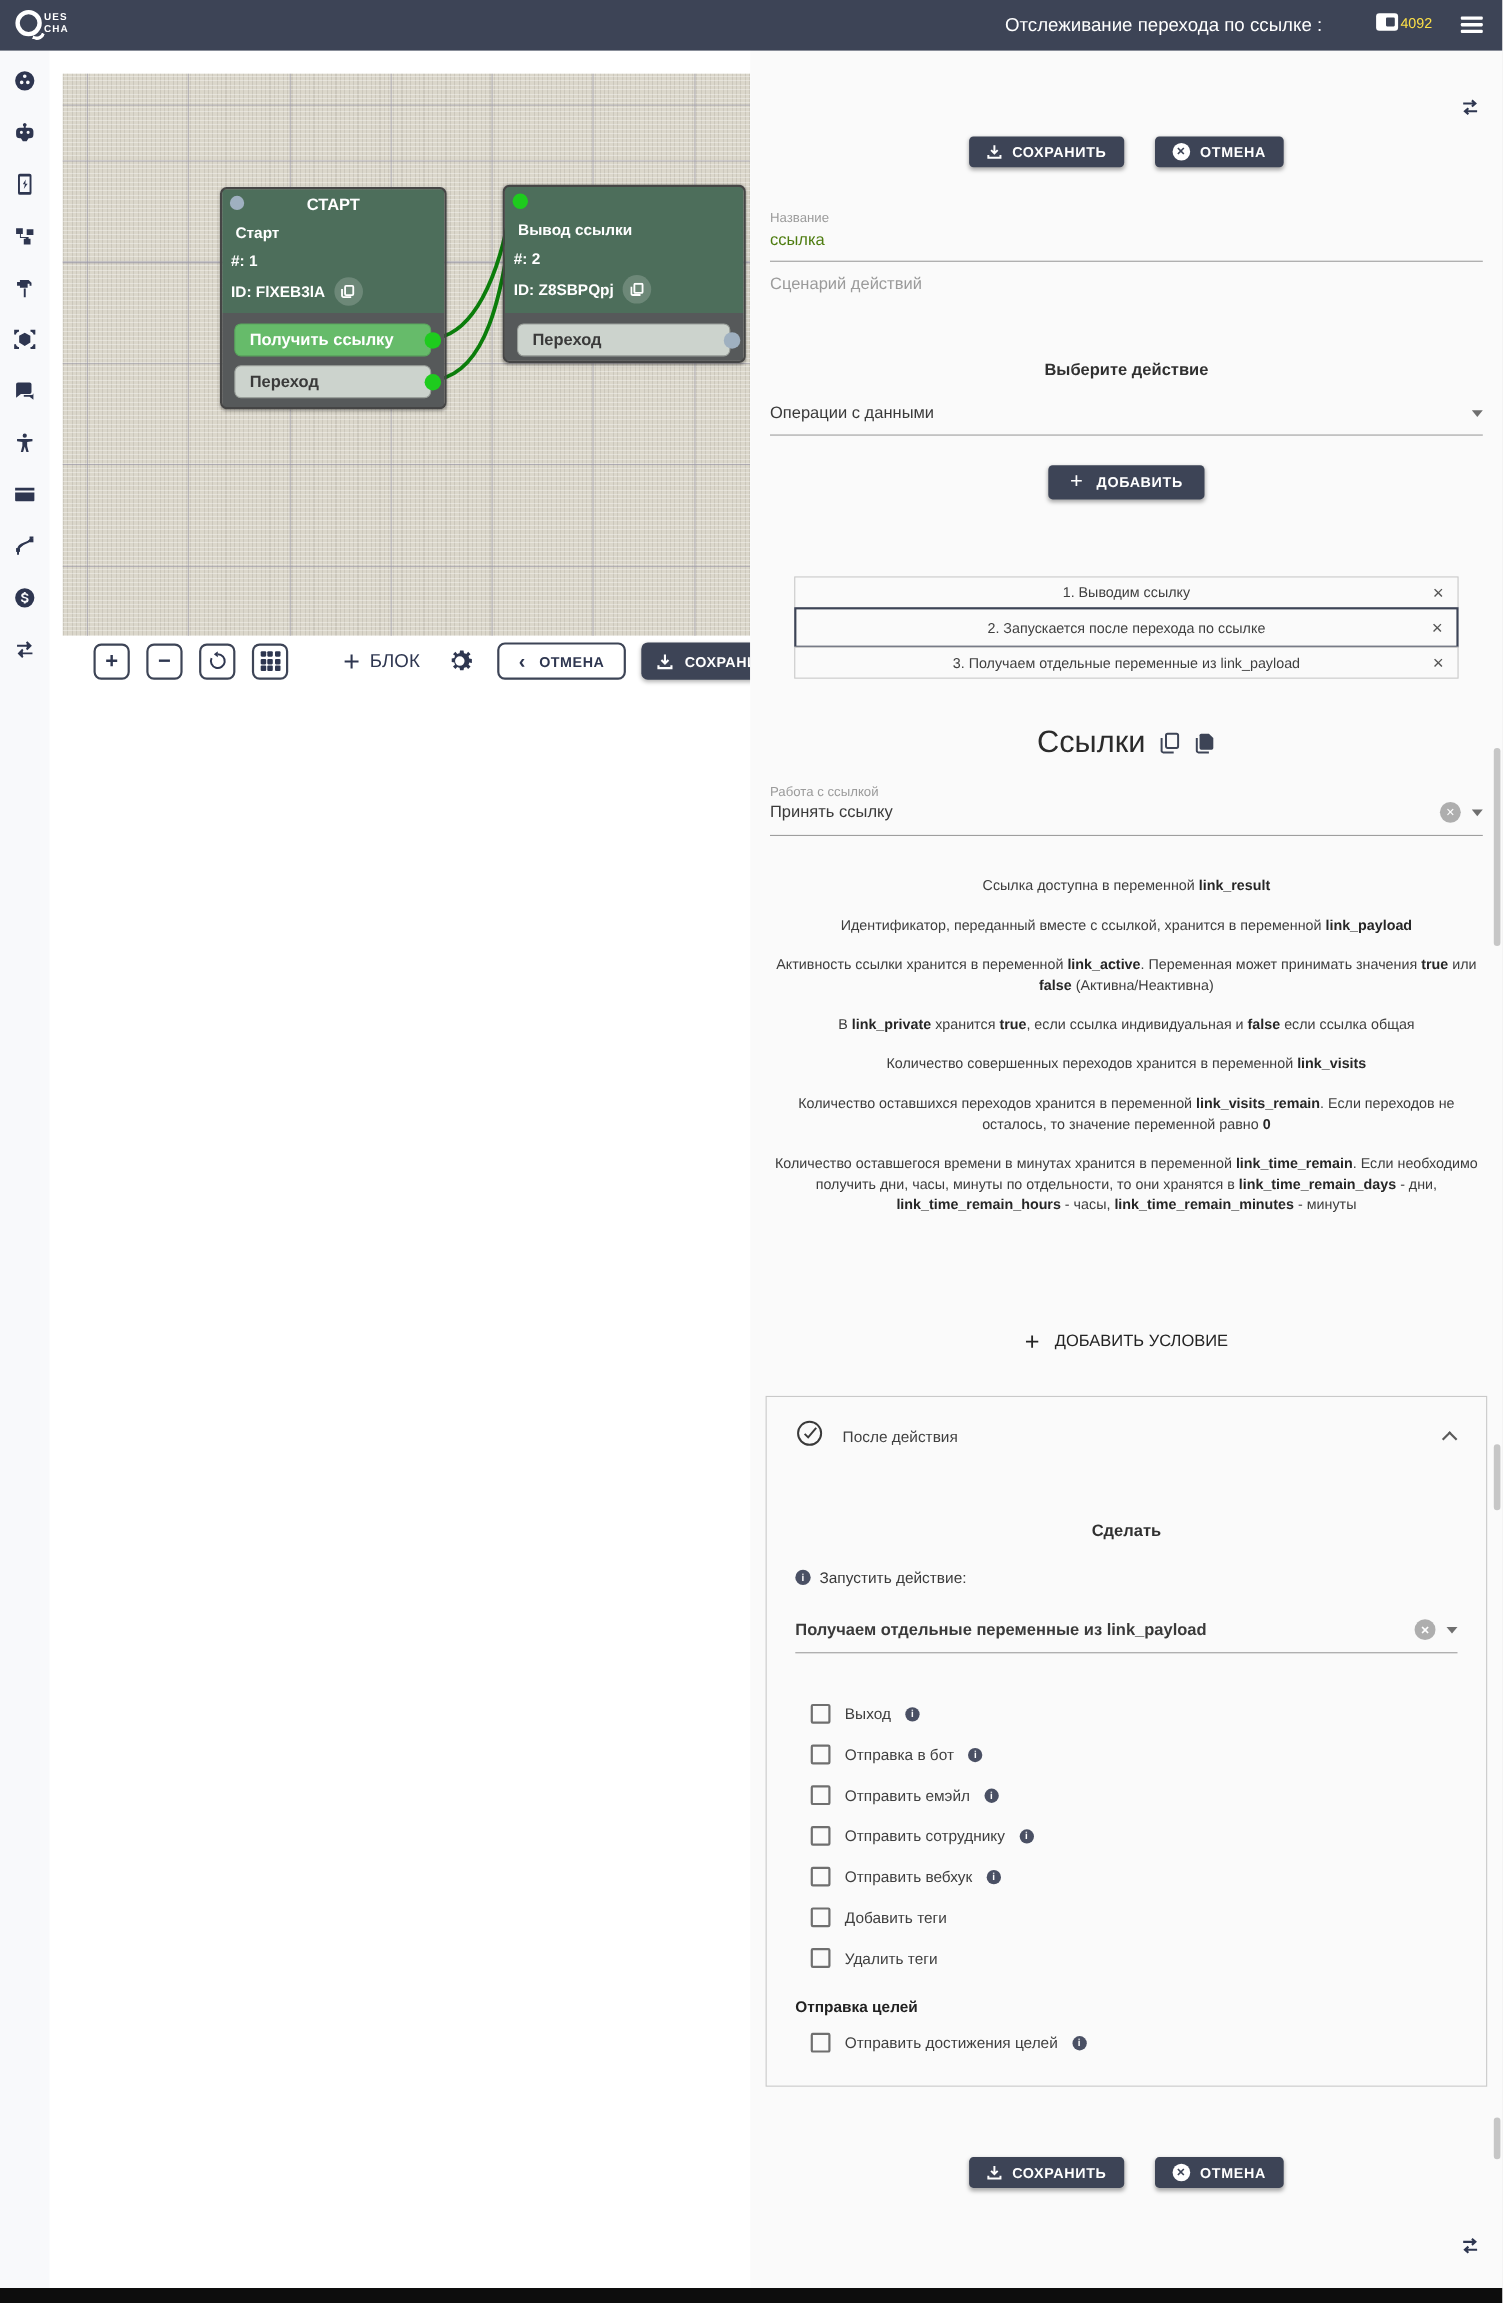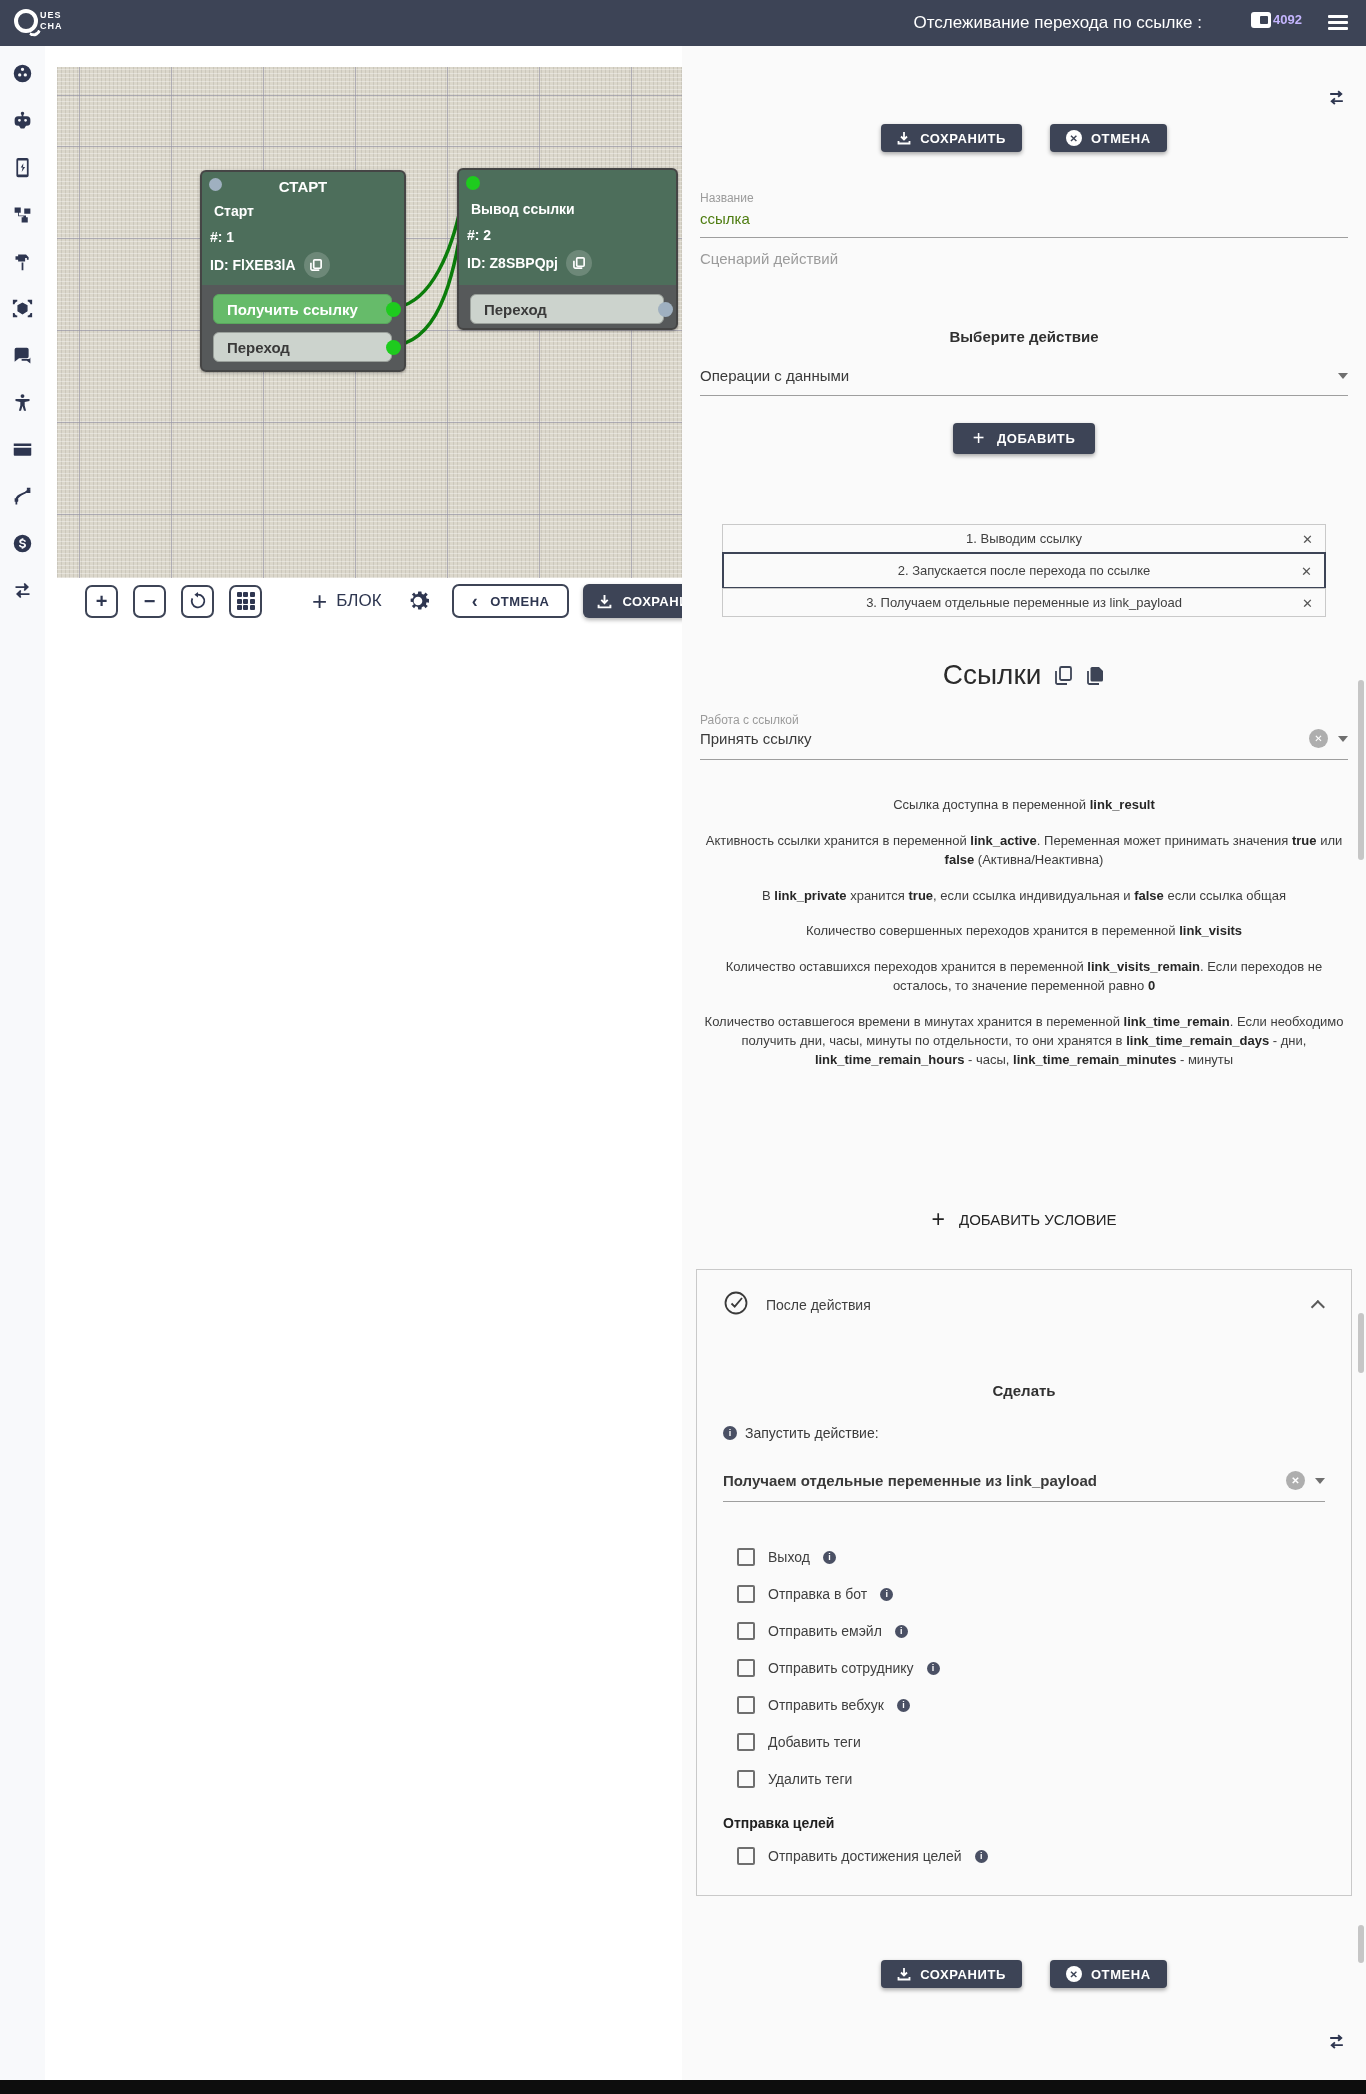--- a/index.html
+++ b/index.html
@@ -7,21 +7,21 @@
   body { font-family:"Liberation Sans", sans-serif; }
   .app { position:relative; width:1366px; height:2094px; background:#fff; overflow:hidden; }
 
   
   .topbar { position:absolute; left:0; top:0; width:1366px; height:46px; background:#3d4456; z-index:30; }
   .logo { position:absolute; left:14px; top:7px; width:60px; height:32px; }
   .logo-ring { position:absolute; left:0; top:2px; width:24px; height:24px; border:4px solid #fff; border-radius:50%; }
   .logo-tail { position:absolute; left:16px; top:22px; width:10px; height:8px; border:3px solid #fff; border-top:none; border-left:none; border-radius:0 0 8px 0; transform:rotate(18deg); }
   .logo-text { position:absolute; left:26px; top:3px; color:#fff; font-size:9px; font-weight:bold; letter-spacing:1px; line-height:11px; }
   .tb-title { position:absolute; right:164px; top:13px; color:#fff; font-size:17px; font-weight:500; white-space:nowrap; }
-  .tb-counter { position:absolute; right:64px; top:12px; display:flex; gap:2px; color:#c4b5fd; font-size:13px; font-weight:bold; }
+  .tb-counter { position:absolute; right:64px; top:12px; display:flex; align-items:center; gap:2px; color:#fde047; font-size:13px; font-weight:normal; }
   .tag-ic { position:relative; width:20px; height:16px; background:#fff; border-radius:3px; }
   .tag-ic::after { content:""; position:absolute; right:3px; top:4px; width:8px; height:8px; background:#3d4456; border-radius:1px; }
   .hamburger { position:absolute; right:18px; top:15px; width:20px; height:16px; cursor:pointer; }
   .hamburger i { display:block; width:20px; height:2.5px; background:#fff; margin-bottom:3.5px; border-radius:1px; }
 
   
   .sidebar { position:absolute; left:0; top:46px; width:45px; height:2034px; background:#f8f9fb; display:flex; flex-direction:column; align-items:center; padding-top:17px; gap:26px; z-index:20; }
   .side-ic { width:21px; height:21px; display:flex; align-items:center; justify-content:center; cursor:pointer; }
   .side-ic svg { width:21px; height:21px; fill:#2e3650; stroke:#2e3650; }
 
@@ -413,20 +413,21 @@
       <div class="f-label">Работа с ссылкой</div>
       <div class="sel-row" style="margin-top:2px">
         <span class="sel-val">Принять ссылку</span>
         <span class="clear-ic">✕</span>
         <span class="caret"></span>
       </div>
     </div>
 
     <div class="desc">
         <p><span>Ссылка доступна в переменной </span><b>link_result</b></p>
+        <p><span>Идентификатор, переданный вместе с ссылкой, хранится в переменной </span><b>link_payload</b></p>
         <p><span>Активность ссылки хранится в переменной </span><b>link_active</b><span>. Переменная может принимать значения </span><b>true</b><span> или </span><b>false</b><span> (Активна/Неактивна)</span></p>
         <p><span>В </span><b>link_private</b><span> хранится </span><b>true</b><span>, если ссылка индивидуальная и </span><b>false</b><span> если ссылка общая</span></p>
         <p><span>Количество совершенных переходов хранится в переменной </span><b>link_visits</b></p>
         <p><span>Количество оставшихся переходов хранится в переменной </span><b>link_visits_remain</b><span>. Если переходов не осталось, то значение переменной равно </span><b>0</b></p>
         <p><span>Количество оставшегося времени в минутах хранится в переменной </span><b>link_time_remain</b><span>. Если необходимо получить дни, часы, минуты по отдельности, то они хранятся в </span><b>link_time_remain_days</b><span> - дни, </span><b>link_time_remain_hours</b><span> - часы, </span><b>link_time_remain_minutes</b><span> - минуты</span></p>
       </div>
 
     <div class="addcond">
       <span class="pl">+</span>
       <span>ДОБАВИТЬ УСЛОВИЕ</span>

